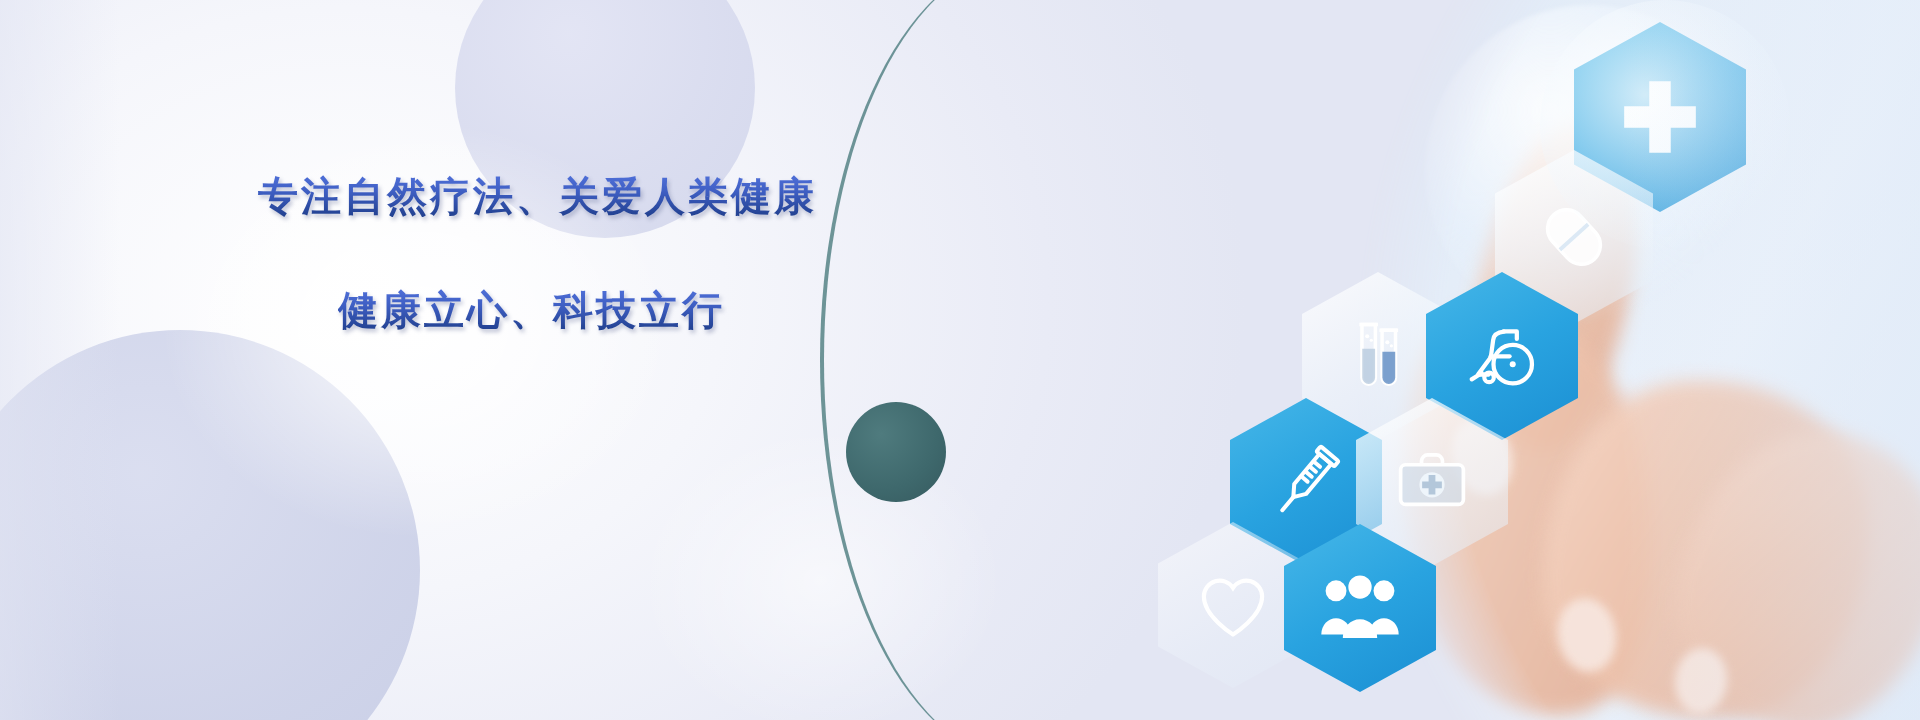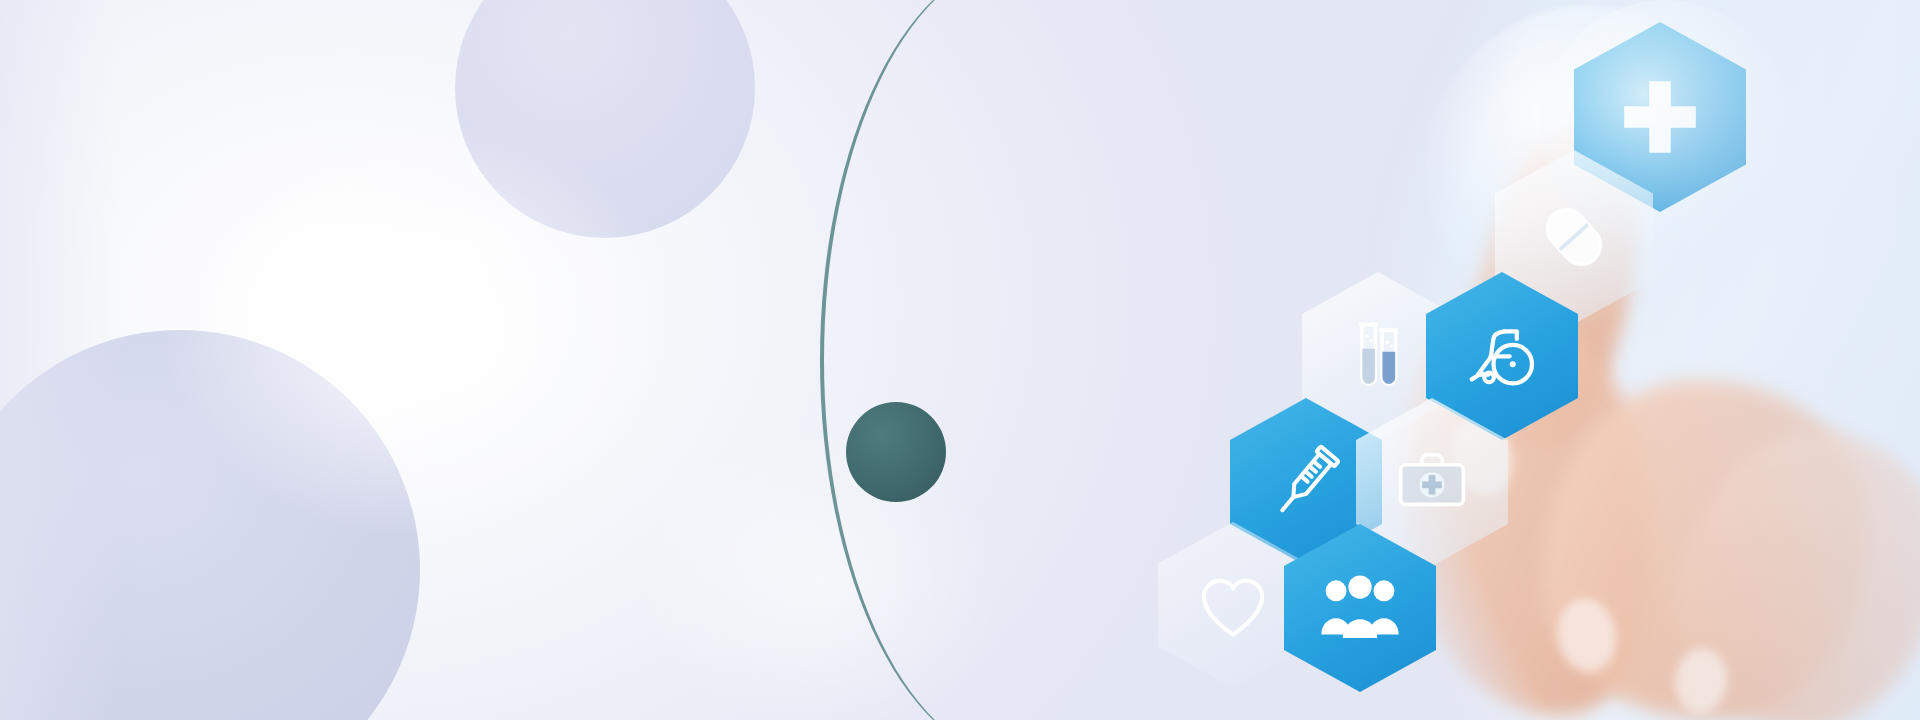--- a/index.html
+++ b/index.html
@@ -286,14 +286,18 @@
             <path d="M8.4 20.8c0-3.5 2.5-6.1 5.6-6.1s5.6 2.6 5.6 6.1z"></path>
             <path d="M17 19.6c0-3.1 2.2-5.3 4.8-5.3s4.8 2.2 4.8 5.3z"></path>
           </g>
         </svg>
       </span>
     </div>
   </div>
 
   <div class="edge-fade"></div>
 
+  <div class="headline">
+    <div class="line line-1">专注自然疗法、关爱人类健康</div>
+    <div class="line line-2">健康立心、科技立行</div>
+  </div>
 
 </div>
 
 </body></html>

